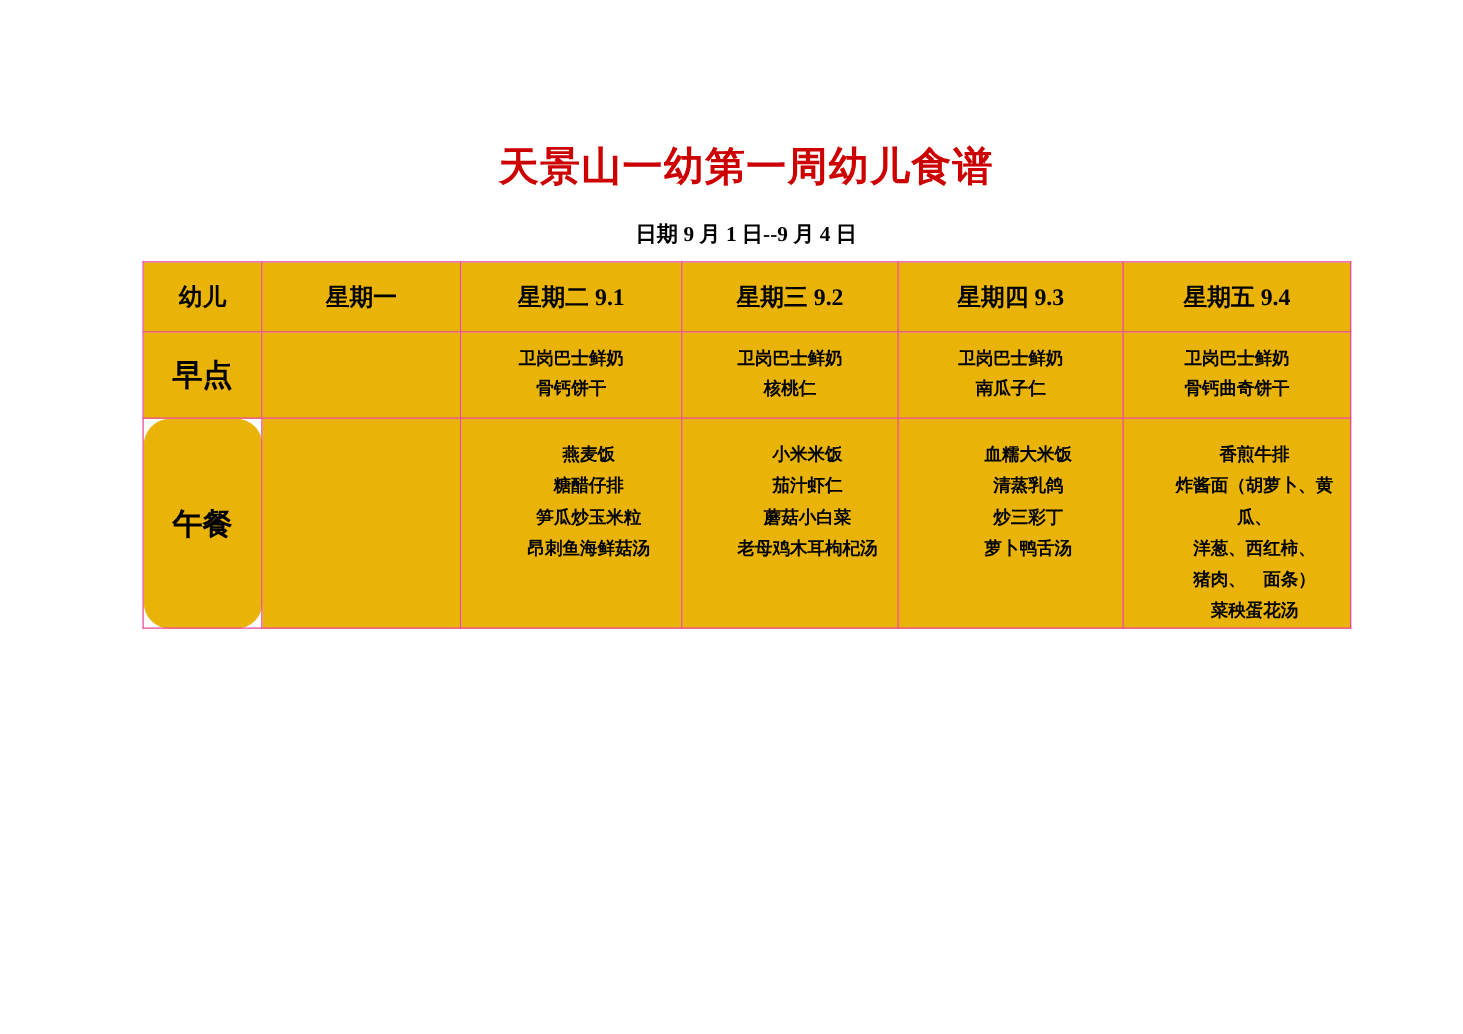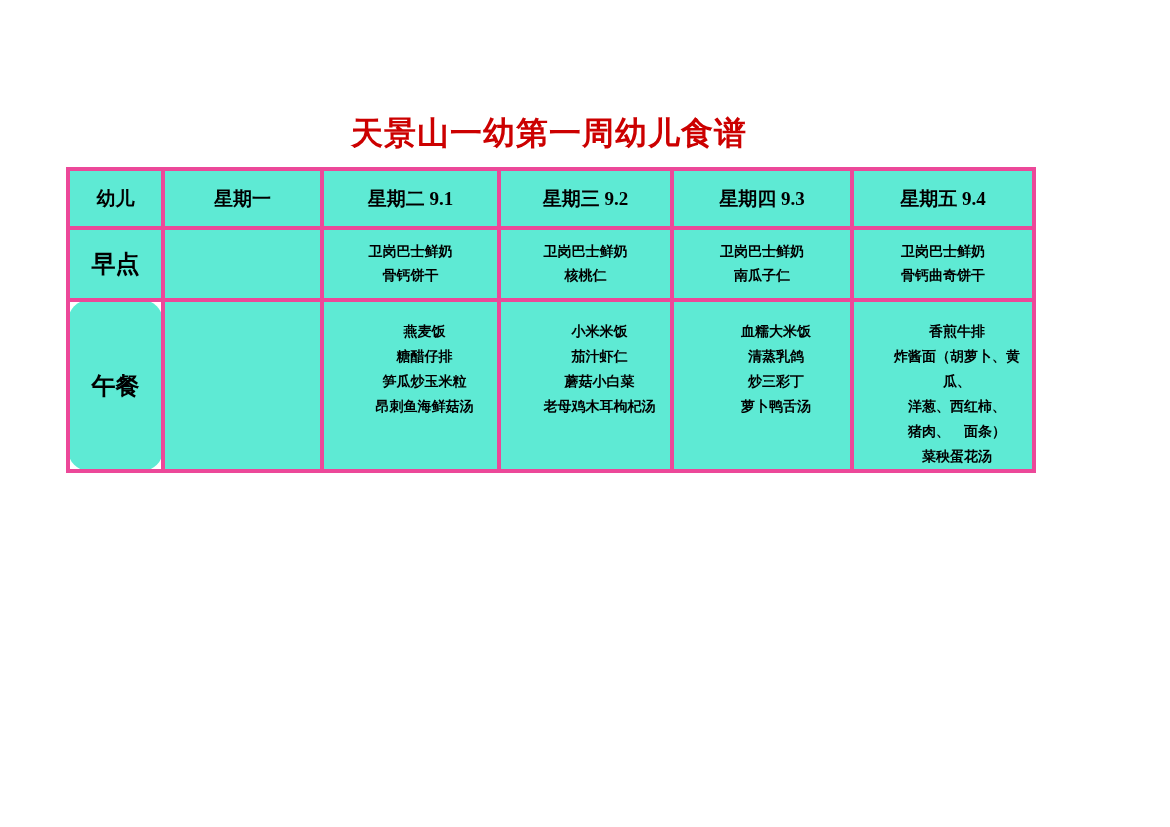--- a/index.html
+++ b/index.html
@@ -3,21 +3,21 @@
 <meta charset="utf-8">
 <style>
   html,body{margin:0;padding:0;}
   body{
     width:1170px;height:827px;background:#ffffff;overflow:hidden;
     font-family:"Liberation Serif","DejaVu Serif",serif;
     color:#000;
     -webkit-font-smoothing:antialiased;
   }
   .page{width:1170px;height:827px;background:#fff;position:relative;}
-  .content{margin-left:66px;width:966px;}
+  .content{margin-left:114px;width:966px;}
   .doc-title{
     margin:0;padding-top:110px;
     text-align:center;
     font-size:32px;font-weight:bold;
     line-height:46px;
     letter-spacing:1px;
     color:#cc0000;
   }
   .doc-subtitle{
     margin-top:22px;
@@ -25,25 +25,25 @@
     font-size:17px;font-weight:bold;
     line-height:20px;
   }
   table.menu{
     margin-top:11px;
     border-collapse:collapse;
     table-layout:fixed;
     width:966px;
   }
   table.menu th, table.menu td{
-    border:4px solid #ec4899;
+    border:1px solid #ec4899;
     padding:0;
     text-align:center;
     font-weight:bold;
-    background:#5eead4;
+    background:#eab308;
   }
   tr.header-row th{
     height:55px;
     font-size:19px;
     vertical-align:middle;
     font-weight:bold;
   }
   th.row-label{
     font-size:24px;
     vertical-align:middle;
@@ -69,20 +69,21 @@
   tr.row-snack td.menu-cell{height:136px;}
 </style>
 </head>
 <body>
 
 <div class="page">
   <div class="content">
 
     <h1 class="doc-title" style="color: rgb(204, 0, 0);">天景山一幼第一周幼儿食谱</h1>
 
+    <div class="doc-subtitle">日期 9 月 1 日--9 月 4 日</div>
 
     <table class="menu">
       <colgroup>
         <col style="width:95px">
         <col style="width:159px">
         <col style="width:177px">
         <col style="width:173px">
         <col style="width:180px">
         <col style="width:182px">
       </colgroup>

